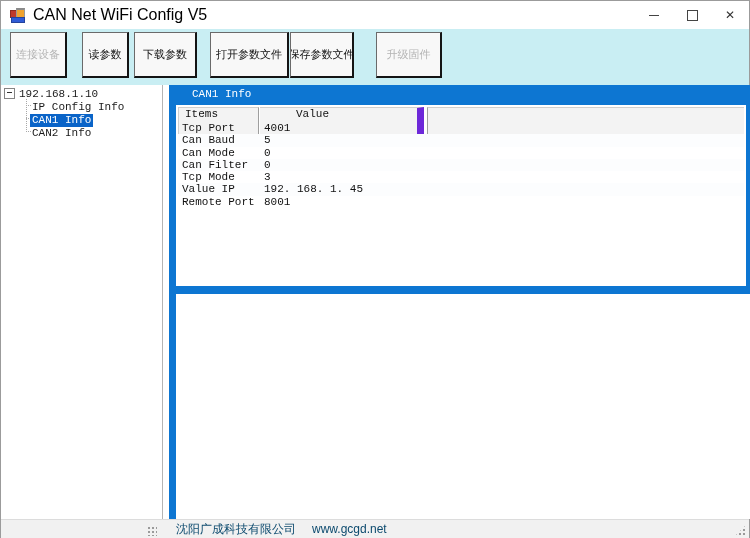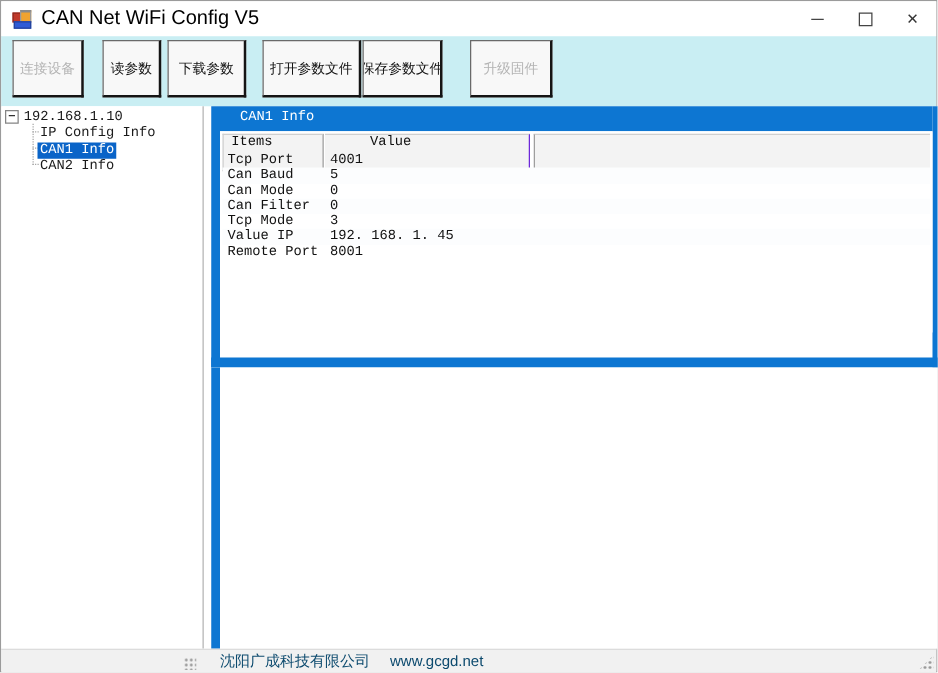--- a/index.html
+++ b/index.html
@@ -53,21 +53,21 @@
               border-left:7px solid var(--accent-blue,#0d76d2);
               border-right:5px solid var(--accent-blue,#0d76d2);
               border-bottom:8px solid var(--accent-blue,#0d76d2);
               background:#fff;}
   .info-header{height:20px;background:var(--accent-blue,#0d76d2);color:#fff;
                font-family:"Liberation Mono",monospace;font-size:11px;line-height:19px;padding-left:16px;}
   .info-body{position:relative;width:100%;height:161px;background:#fff;font-family:"Liberation Mono",monospace;font-size:11px;color:#111;}
   .thead{position:absolute;top:2px;height:30px;background:#f3f3f3;border-bottom:1px solid #787878;
          border-top:1px solid #cfcfcf;line-height:12px;padding-left:6px;box-sizing:border-box;white-space:nowrap;overflow:hidden;}
   .th-items{left:2px;width:81px;border-left:1px solid #cfcfcf;border-right:1px solid #9e9e9e;}
-  .th-value{left:84px;width:164px;border-right:1px solid #6d28d9;padding-left:36px;}
+  .th-value{left:84px;width:164px;border-right:7px solid #6d28d9;padding-left:36px;}
   .th-extra{left:251px;right:2px;border-left:1px solid #9e9e9e;}
   .tbody{position:absolute;left:2px;right:2px;top:17px;}
   .trow{height:12.3px;position:relative;}
   .trow:nth-child(even){background:#fcfdfe;}
   .td-item{position:absolute;left:4px;top:0;line-height:12px;white-space:nowrap;}
   .td-value{position:absolute;left:86px;top:0;line-height:12px;white-space:nowrap;}
 
   
   .bottom-panel{position:absolute;left:168px;top:293px;width:582px;height:225px;box-sizing:border-box;
                 border-left:7px solid var(--accent-blue,#0d76d2);border-right:1px solid #ededed;background:#fff;}

